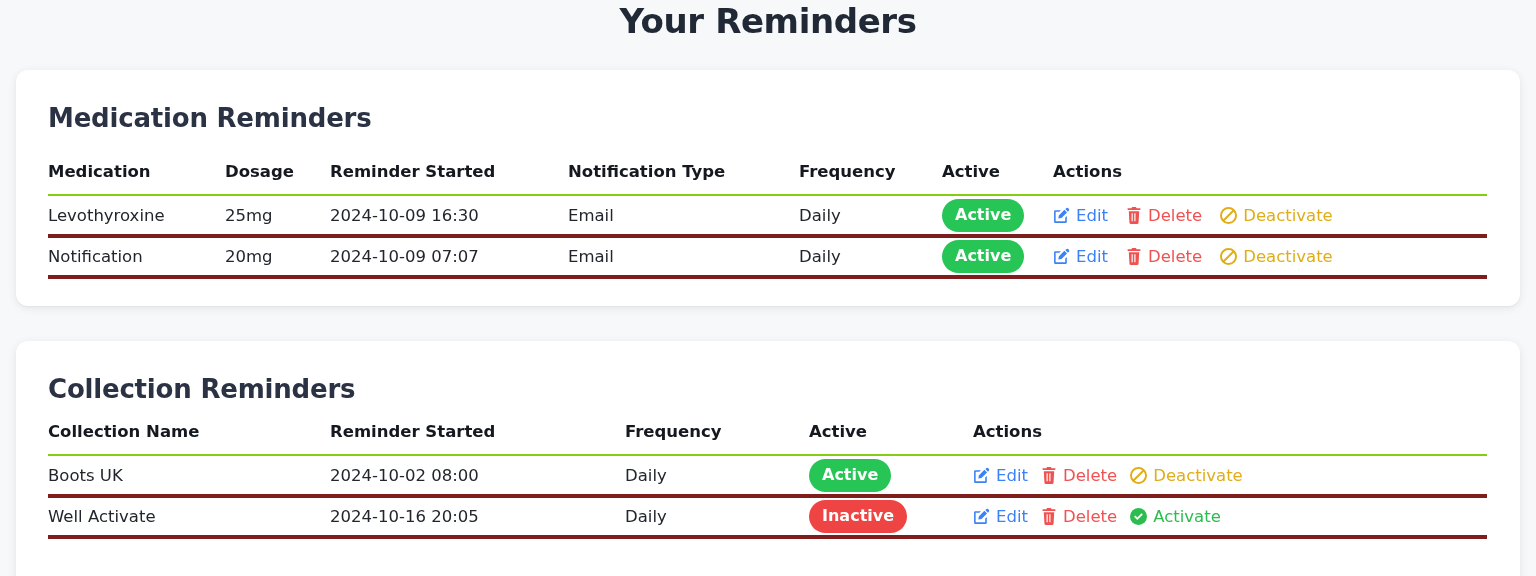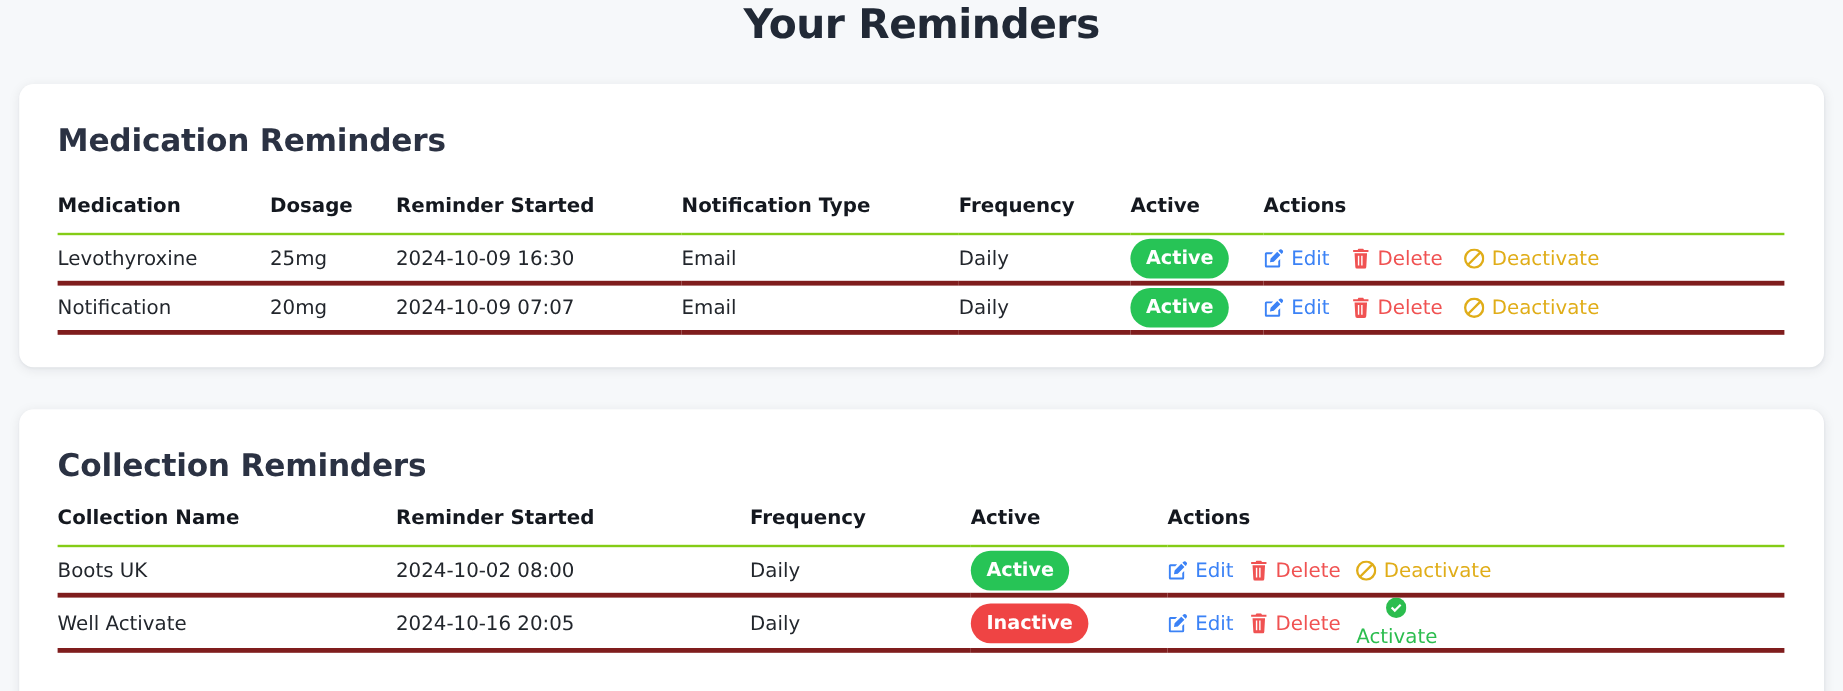--- a/index.html
+++ b/index.html
@@ -126,21 +126,21 @@
     display: inline-flex;
     align-items: center;
     gap: 6px;
     font-size: 16.5px;
     text-decoration: none;
     cursor: pointer;
   }
   .act-edit { color: #3b82f6; text-align: right; }
   .act-delete { color: #f05252; }
   .act-deactivate { color: #e0ad18; }
-  .act-activate { color: #2bbd4e; flex-direction: column; }
+  .act-activate { color: #2bbd4e; }
 
   .act svg { display: block; flex: none; }
 
   
   .clip { overflow: hidden; }
 </style>
 </head>
 <body>
 
 <div class="page">

